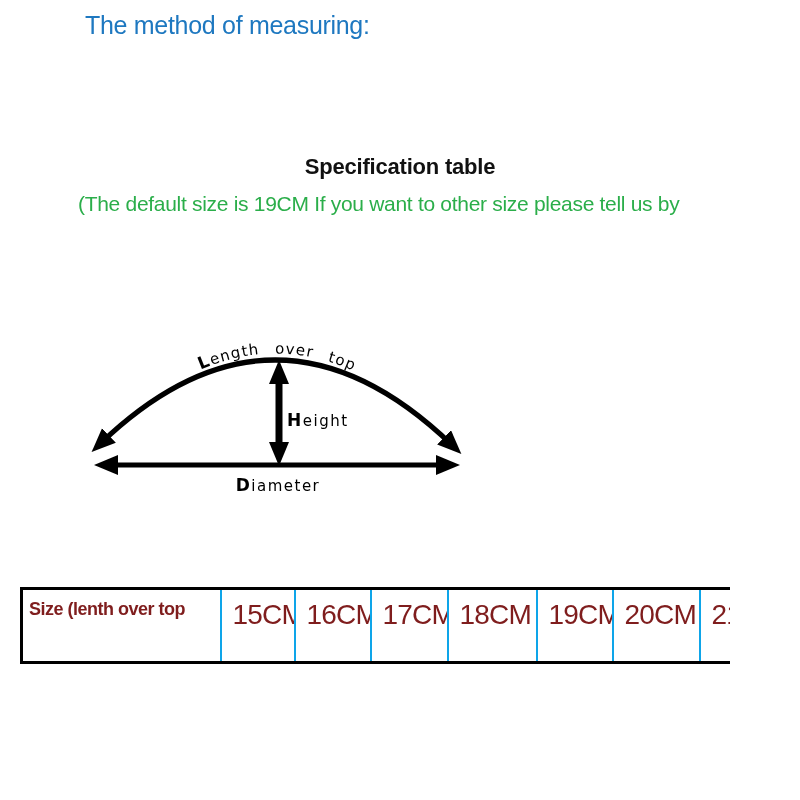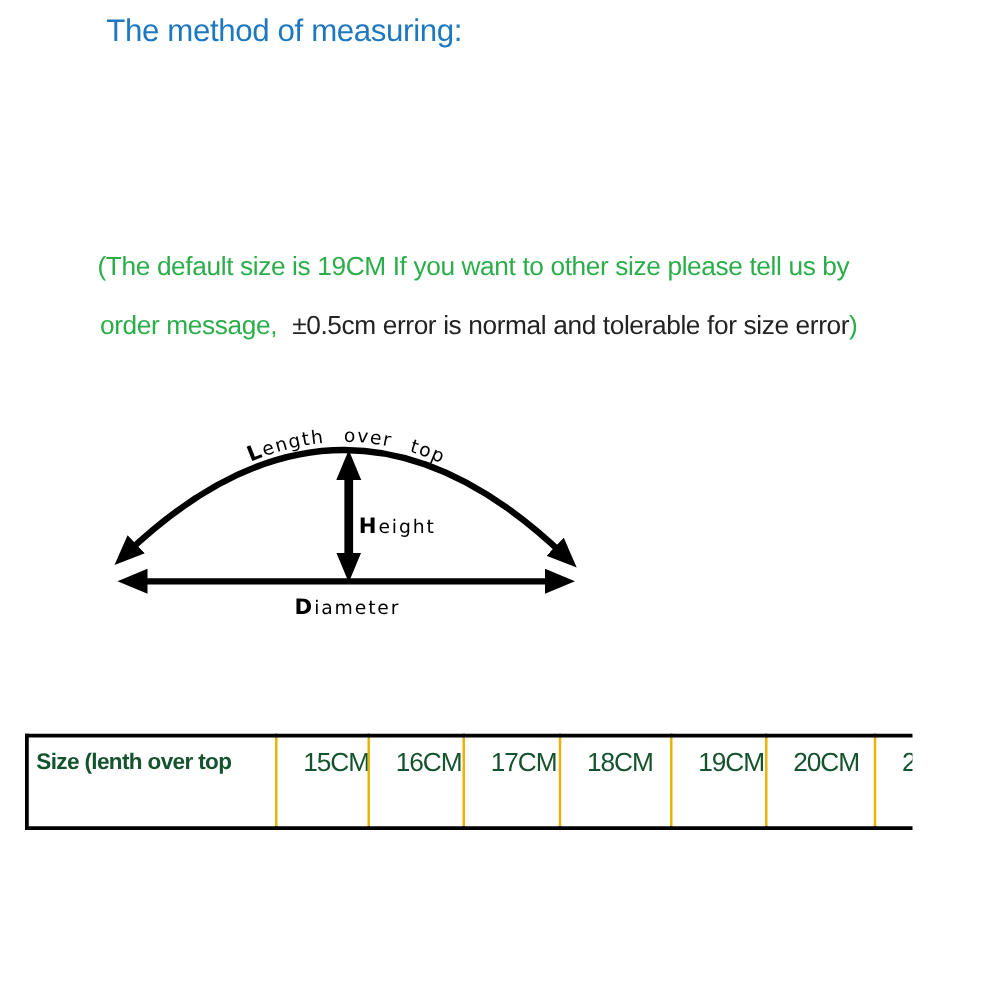--- a/index.html
+++ b/index.html
@@ -39,21 +39,21 @@
     letter-spacing: -0.2px;
   }
 
   
   .note-line {
     font-size: 21px;
     letter-spacing: -0.3px;
     white-space: nowrap;
     color: #2BAE4A;
   }
-  .note1 { left: 78px; top: 202px; }
+  .note1 { left: 78px; top: 192px; }
   .note2 { left: 80px; top: 249px; }
   .note-black {
     color: #222222;
     margin-left: 12px;
   }
   .note-green { color: #2BAE4A; }
 
   
   .diagram {
     left: 85px;
@@ -83,58 +83,56 @@
   table.spec {
     position: absolute;
     left: 20px;
     top: 587px;
     width: 756px;
     border-collapse: collapse;
     table-layout: fixed;
     border: 3px solid #000000;
   }
   table.spec td {
-    border: 2px solid #eab308;
-    color: #14532d;
+    border: 2px solid #0ea5e9;
+    color: #7f1d1d;
     overflow: hidden;
     white-space: nowrap;
   }
   tr.row-1 td {
     height: 61px;
     vertical-align: top;
     padding-top: 9px;
   }
   tr.row-2 td {
     height: 49px;
     vertical-align: middle;
   }
   td.row-label {
     font-weight: bold;
     font-size: 18px;
     letter-spacing: -0.5px;
     padding-left: 6px;
   }
   td.cell-value {
-    font-size: 21px;
+    font-size: 28px;
     letter-spacing: -0.8px;
-    padding-left: 21px;
+    padding-left: 11px;
   }
 </style>
 </head>
 <body>
 
 <div class="frame">
 
   <div class="abs blue-line blue1">The method of measuring:</div>
 
+  <div class="abs spec-title">Specification table</div>
 
   <div class="abs note-line note1">(The default size is 19CM If you want to other size please tell us by</div>
-  <div class="abs note-line note2">
-    <span class="note-green">order message,</span><span class="note-black">±0.5cm error is normal and tolerable for size error</span><span class="note-green">)</span>
-  </div>
 
   <svg class="abs diagram" viewBox="0 0 395 175">
     <defs>
       <marker id="arr" markerUnits="userSpaceOnUse" markerWidth="26" markerHeight="22" refX="11" refY="10" orient="auto-start-reverse">
         <path d="M0,0 L24,10 L0,20 Z" fill="#000000"></path>
       </marker>
     </defs>
 
     <path id="arcLabelPath" d="M 24,100 Q 191,-60 360,102" fill="none" stroke="none"></path>
 

